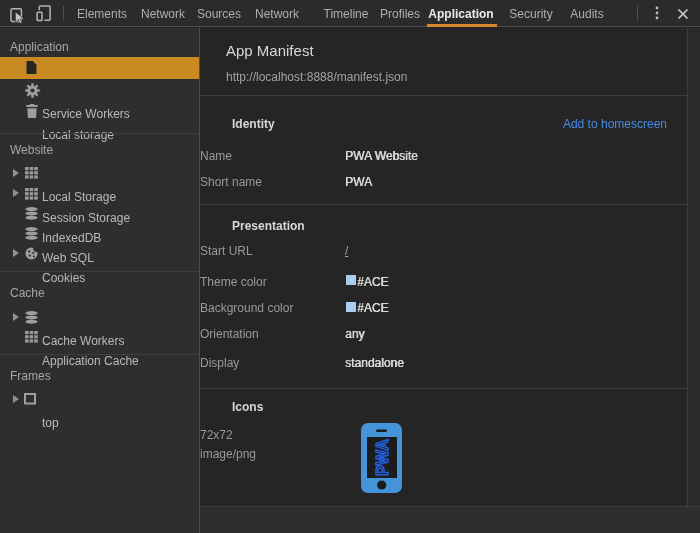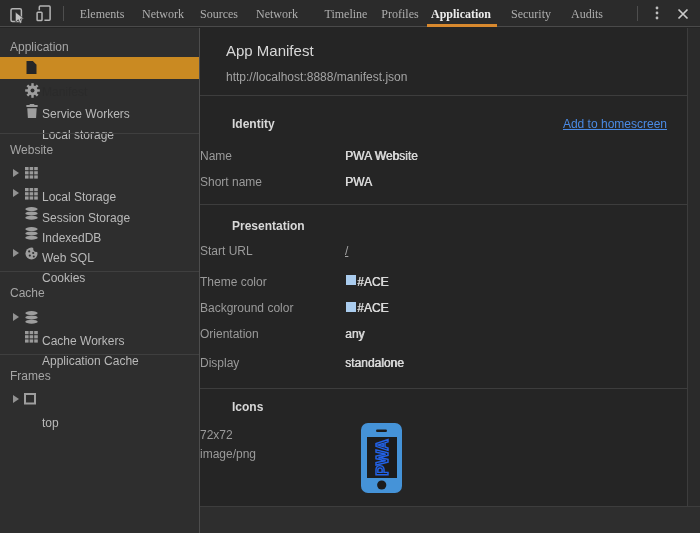--- a/index.html
+++ b/index.html
@@ -2,21 +2,21 @@
 <html><head>
 <meta charset="utf-8">
 <style>
   * { margin:0; padding:0; box-sizing:border-box; }
   html,body { width:700px; height:533px; overflow:hidden; background:#252525;
     font-family:"Liberation Sans", sans-serif; font-size:12px; -webkit-font-smoothing:antialiased; }
   .abs { position:absolute; }
   #toolbar { position:absolute; left:0; top:0; width:700px; height:27px;
     background:#2b2b2b; border-bottom:1px solid #4a4a4a; }
   .tab { position:absolute; top:7px; height:14px; line-height:14px;
-    color:#aeaeae; white-space:nowrap; transform:translateX(-50%);font-family:Liberation Serif, serif; }
+    color:#aeaeae; white-space:nowrap; transform:translateX(-50%); }
   .tabsel { color:#ececec; font-weight:bold; }
   #underline { position:absolute; left:427px; top:24px; width:70px; height:3px;
     background:#d8892e; }
   #sidebar { position:absolute; left:0; top:28px; width:200px; height:505px;
     background:#2e2e2e; border-right:1px solid #4d4d4d; }
   .shead { position:absolute; left:10px; height:14px; line-height:14px; color:#a5a5a5; white-space:nowrap;}
   .sitem { position:absolute; left:42px; height:14px; line-height:14px; color:#b9b9b9; white-space:nowrap;margin-top:24px;}
   .ssep  { position:absolute; left:0; width:199px; height:1px; background:#3f3f3f; }
   .tri { position:absolute; left:13px; width:0; height:0;
     border-left:6px solid #929292; border-top:4px solid transparent; border-bottom:4px solid transparent; }
@@ -195,21 +195,21 @@
   <rect x="1" y="1" width="10" height="9.5" fill="none" stroke="#9e9e9e" stroke-width="2"></rect>
 </svg>
 <div class="sitem" style="top:392px">top</div>
 
 <div id="content"></div>
 <div class="abs" style="left:226px;top:42px;font-size:15px;color:#d8d8d8;height:18px;line-height:18px">App Manifest</div>
 <div class="abs" style="left:226px;top:70px;color:#a3a3a3;height:14px;line-height:14px">http://localhost:8888/manifest.json</div>
 <div class="csep" style="top:95px"></div>
 
 <div class="chead" style="top:117px">Identity</div>
-<div class="abs" style="right:33px;top:117px;color:#4a8ae4;text-decoration:underline;height:14px;line-height:14px">Add to homescreen</div>
+<div class="abs" style="right:33px;top:117px;color:#4a8ae4;height:14px;line-height:14px">Add to homescreen</div>
 <div class="clabel" style="top:149px">Name</div>
 <div class="cvalue" style="top:149px">PWA Website</div>
 <div class="clabel" style="top:175px">Short name</div>
 <div class="cvalue" style="top:175px">PWA</div>
 <div class="csep" style="top:204px"></div>
 
 <div class="chead" style="top:219px">Presentation</div>
 <div class="clabel" style="top:244px">Start URL</div>
 <div class="cvalue" style="top:244px;color:#a3a3a3;text-decoration:underline;text-shadow:none">/</div>
 <div class="clabel" style="top:275px">Theme color</div>

